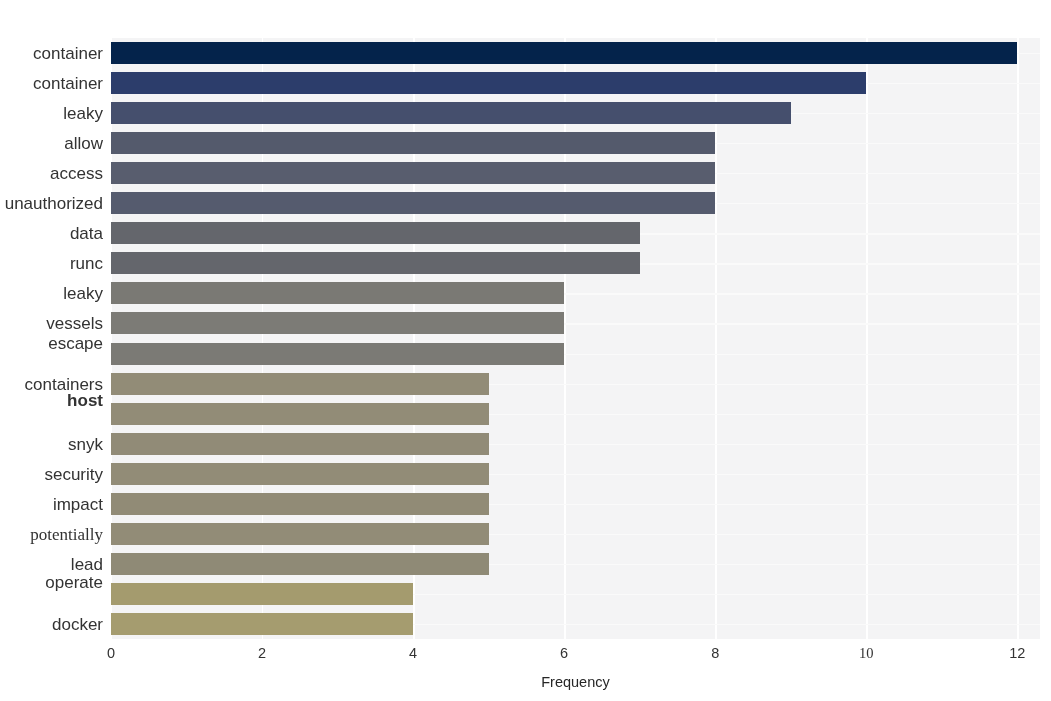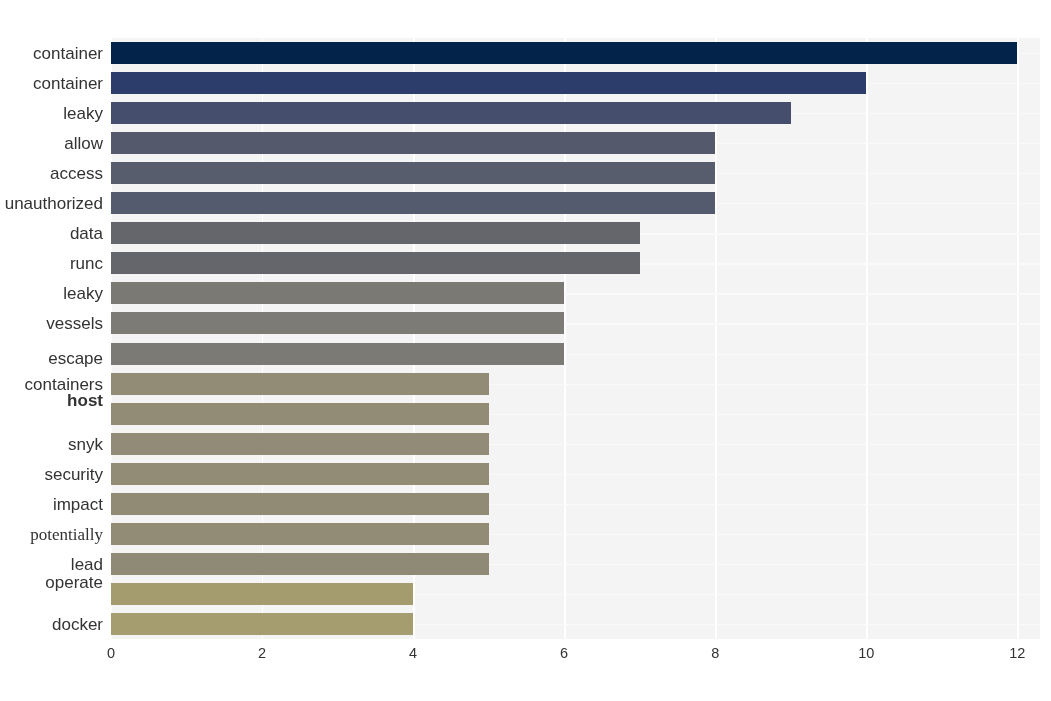--- a/index.html
+++ b/index.html
@@ -186,36 +186,37 @@
       <div class="ytick-label" style="top: 6.025px;">container</div>
       <div class="ytick-label" style="top: 36.075px;">container</div>
       <div class="ytick-label" style="top: 66.125px;">leaky</div>
       <div class="ytick-label" style="top: 96.175px; margin-left: 47px;">allow</div>
       <div class="ytick-label" style="top: 126.225px;">access</div>
       <div class="ytick-label" style="top: 156.275px;">unauthorized</div>
       <div class="ytick-label" style="top: 186.325px;">data</div>
       <div class="ytick-label" style="top: 216.375px;">runc</div>
       <div class="ytick-label" style="top: 246.425px;">leaky</div>
       <div class="ytick-label" style="top: 276.475px;">vessels</div>
-      <div class="ytick-label" style="top: 311px; margin-left: 24px;">escape</div>
+      <div class="ytick-label" style="top: 296px; margin-left: 24px;">escape</div>
       <div class="ytick-label" style="top: 337px; margin-left: 32px;">containers</div>
       <div class="ytick-label" style="top: 353px; font-weight: bold;">host</div>
       <div class="ytick-label" style="top: 396.675px;">snyk</div>
       <div class="ytick-label" style="top: 426.725px;">security</div>
       <div class="ytick-label" style="top: 456.775px;">impact</div>
       <div class="ytick-label" style="top: 486.825px; font-family: Liberation Serif, serif;">potentially</div>
       <div class="ytick-label" style="top: 516.875px;">lead</div>
       <div class="ytick-label" style="top: 535px; padding-left: 32px;">operate</div>
       <div class="ytick-label" style="top: 576.975px;">docker</div>
     </div>
 
   <div id="xlabels">
       <div class="xtick-label" style="left: 0px;">0</div>
       <div class="xtick-label" style="left: 151.057px;">2</div>
       <div class="xtick-label" style="left: 302.114px;">4</div>
       <div class="xtick-label" style="left: 453.171px;">6</div>
       <div class="xtick-label" style="left: 604.228px;">8</div>
-      <div class="xtick-label" style="left: 755.285px;">10</div>
+      <div class="xtick-label" style="left: 755.285px; font-family: Liberation Serif, serif;">10</div>
       <div class="xtick-label" style="left: 906.341px;">12</div>
     </div>
 
+  <div id="xaxis-title">Frequency</div>
 
 </div>
 
 </body></html>

